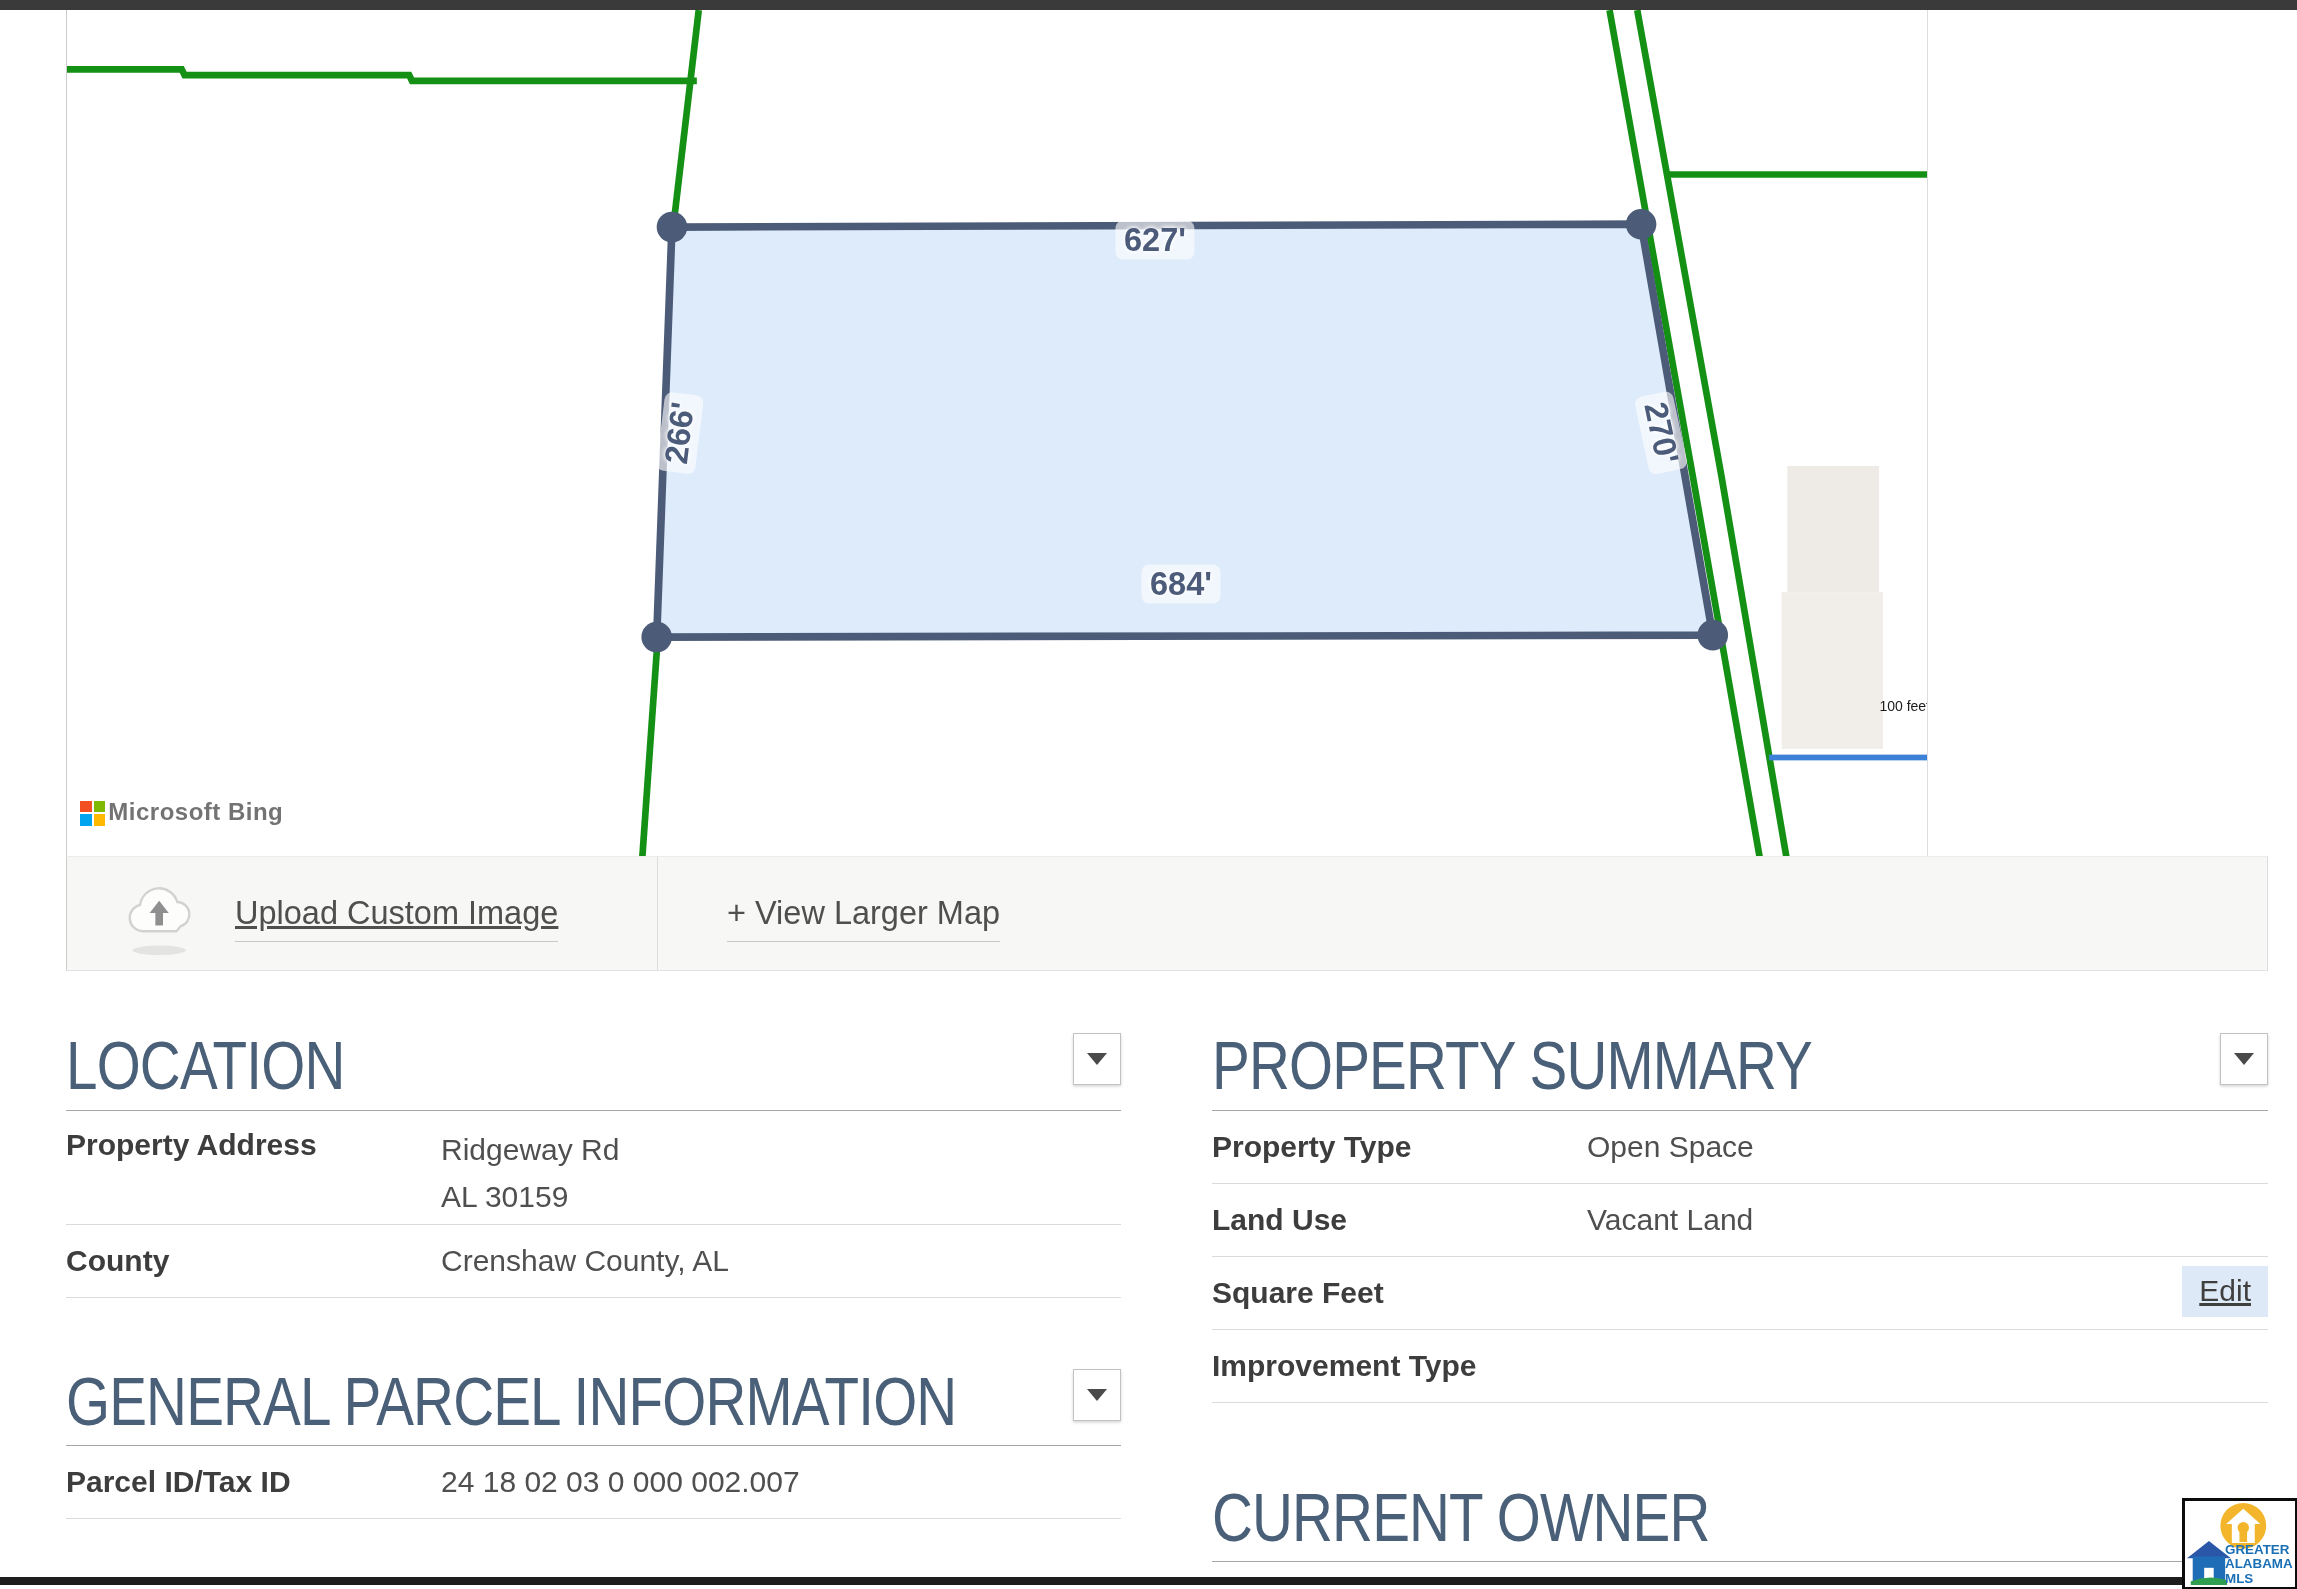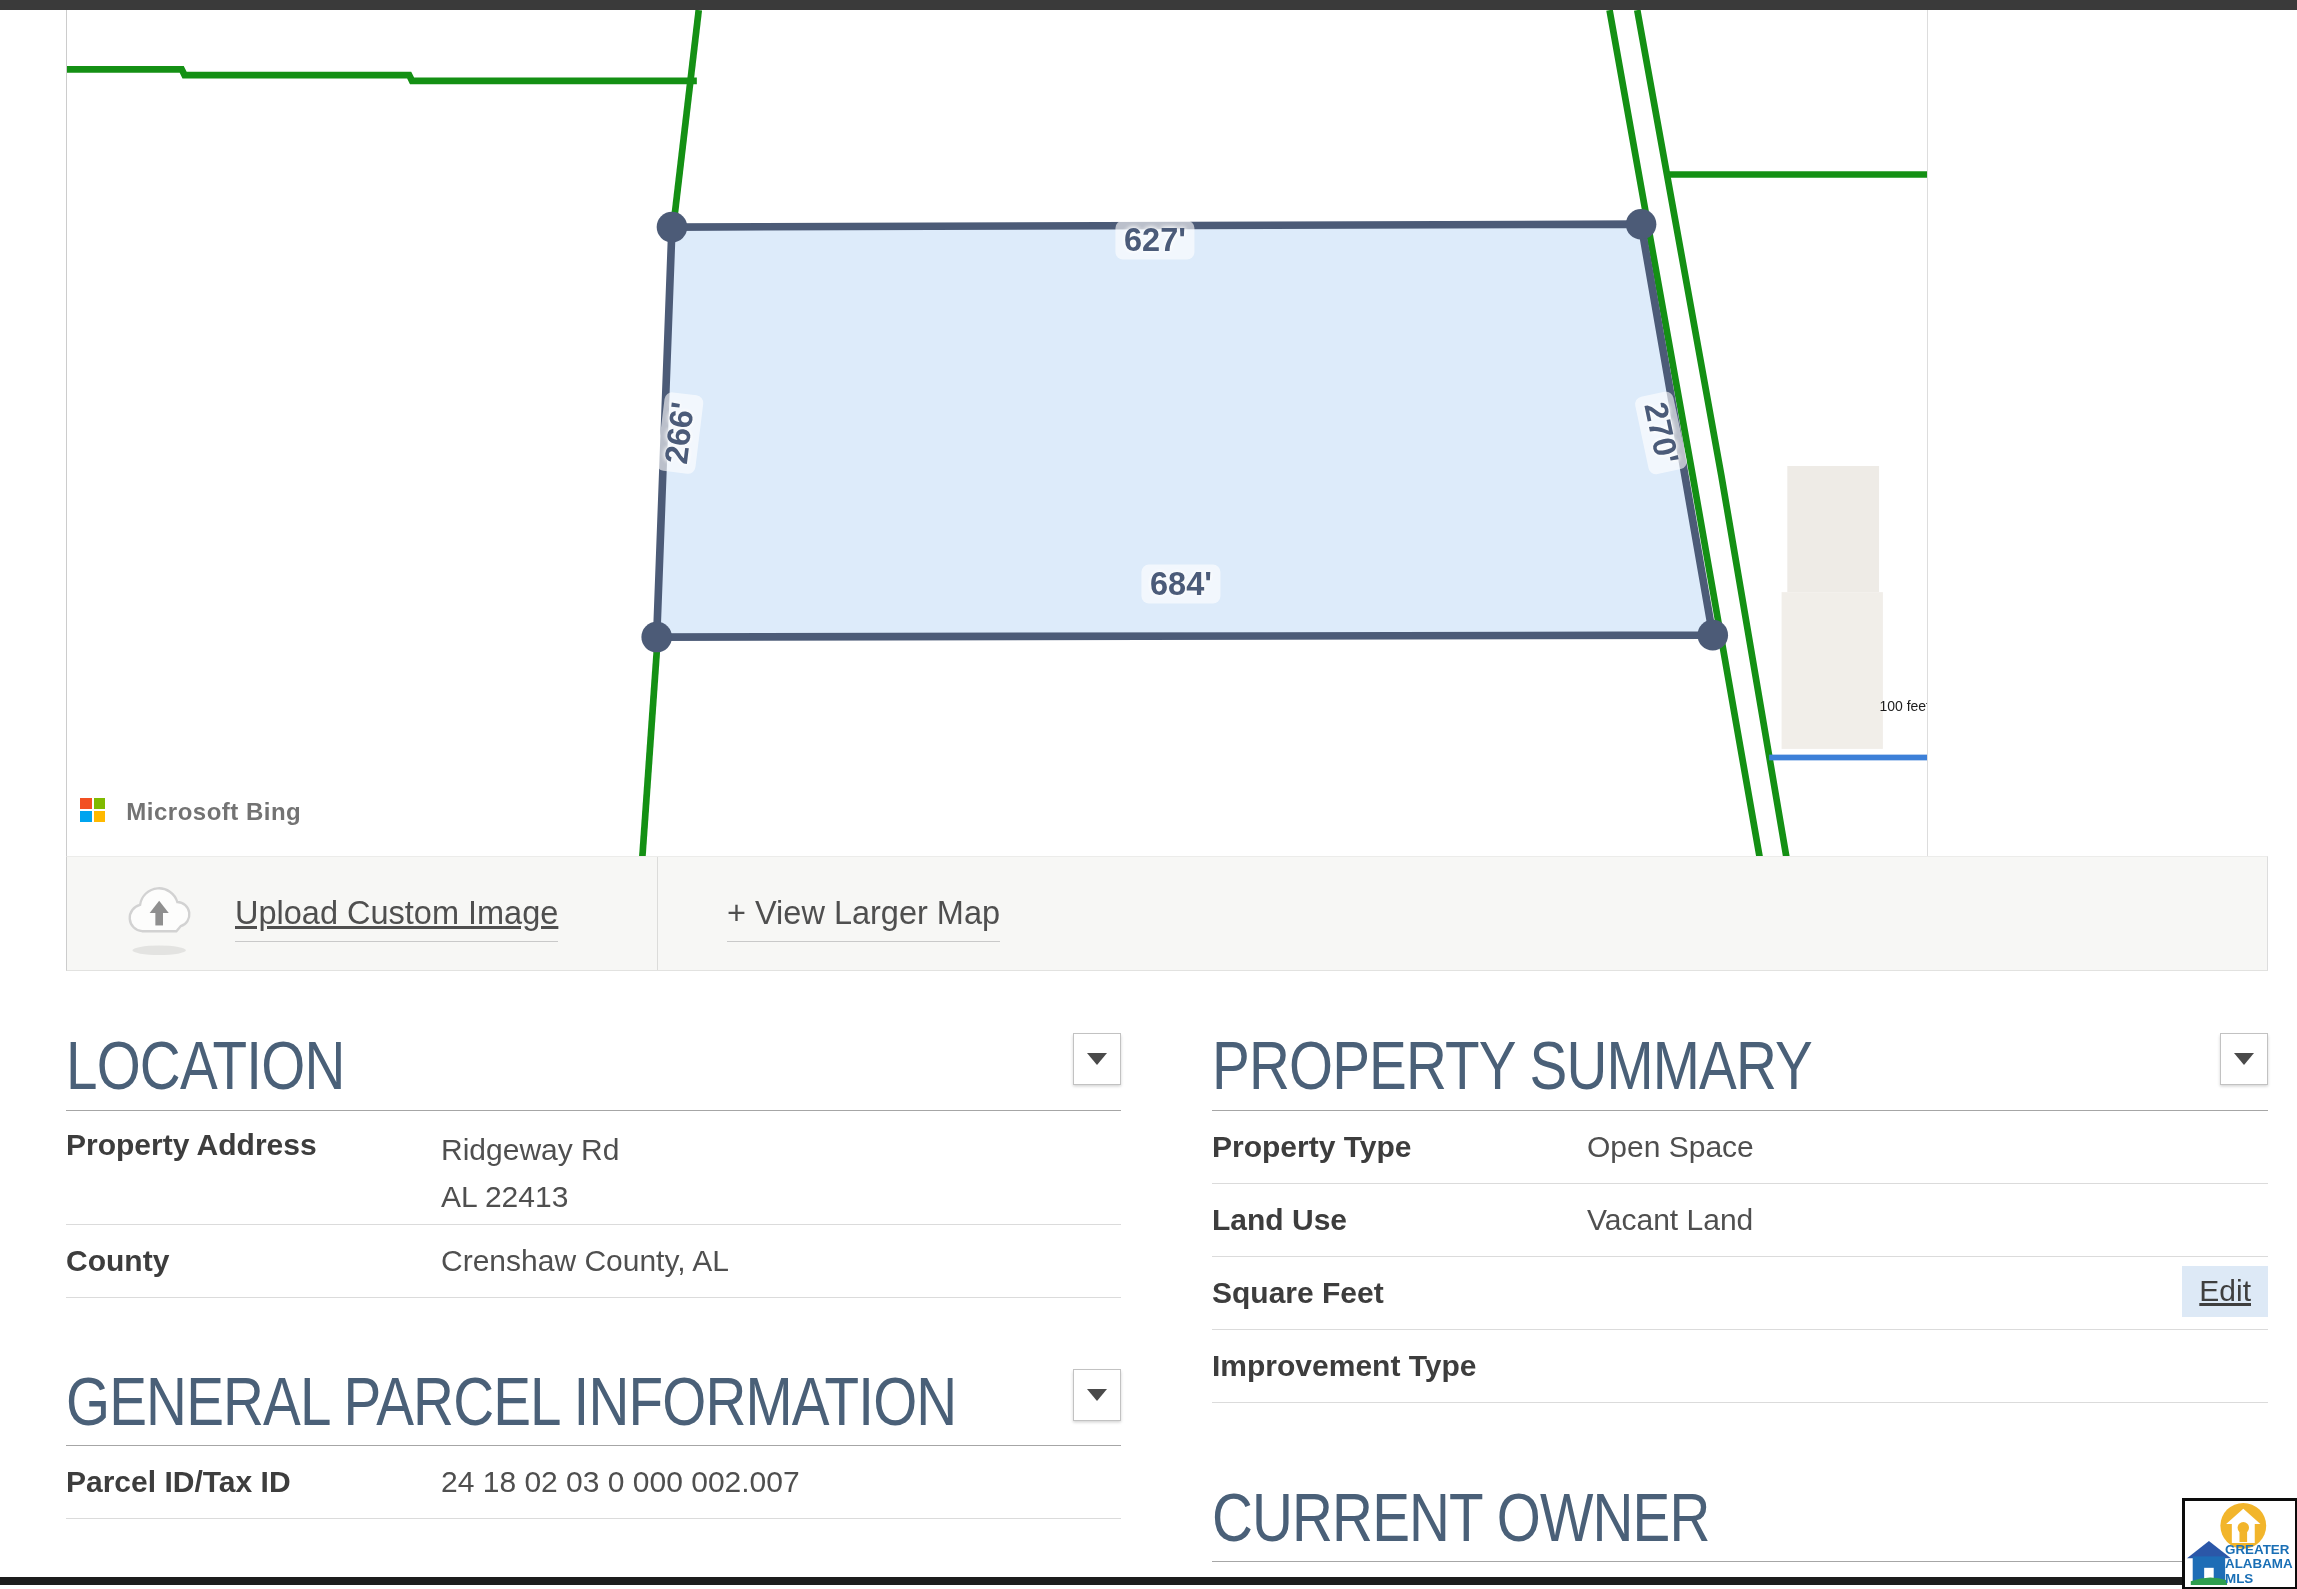--- a/index.html
+++ b/index.html
@@ -17,21 +17,21 @@
     overflow:hidden;
   }
   .map-art { position:absolute; left:0; top:0; }
   .meas-label {
     position:absolute; font-weight:bold; font-size:32.5px; color:#4b5b79;
     background:rgba(255,255,255,.62); padding:1px 8.6px; border-radius:7.6px;
     text-shadow:0 0 4.8px #fff, 0 0 4.8px #fff; white-space:nowrap;
   }
   .scale-label { position:absolute; top:688px; font-size:14px; color:#1c1c1c; text-align:right; }
   .copy-row { position:absolute; right:57px; top:799px; font-size:20px; color:#2b2b2b; display:flex; gap:34px; white-space:nowrap; }
-  .bing { position:absolute; left:13.4px; top:788px; display:flex; align-items:flex-start; gap:21px; }
+  .bing { position:absolute; left:13.4px; top:788px; display:flex; align-items:flex-end; gap:3px; }
   .bing-squares { display:grid; grid-template-columns:11.5px 11.5px; grid-template-rows:11.5px 11.5px; gap:1.9px; }
   .bing-text { font-size:24px; font-weight:600; color:#737373; letter-spacing:0.5px; }
 
   .map-btn {
     position:absolute; left:2107px; width:88px; background:#4a5b72; border-radius:23px;
     display:flex; align-items:center; justify-content:center;
   }
   .map-btn svg { display:block; }
   .btn-partial { top:-82px; height:109px; }
   .btn-partial .notch {
@@ -202,21 +202,21 @@
     <div class="sec-head">
       <div class="sec-title">LOCATION</div>
       <div class="dropdown">
         <div class="tri"></div>
       </div>
     </div>
     <div class="row addr">
       <div class="lbl">Property Address</div>
       <div class="val">
         <div>Ridgeway Rd</div>
-        <div>AL 22413</div>
+        <div>AL 30159</div>
       </div>
     </div>
     <div class="row">
       <div class="lbl">County</div>
       <div class="val">Crenshaw County, AL</div>
     </div>
   </div>
 
   <div class="section sec-gpi">
     <div class="sec-head">

